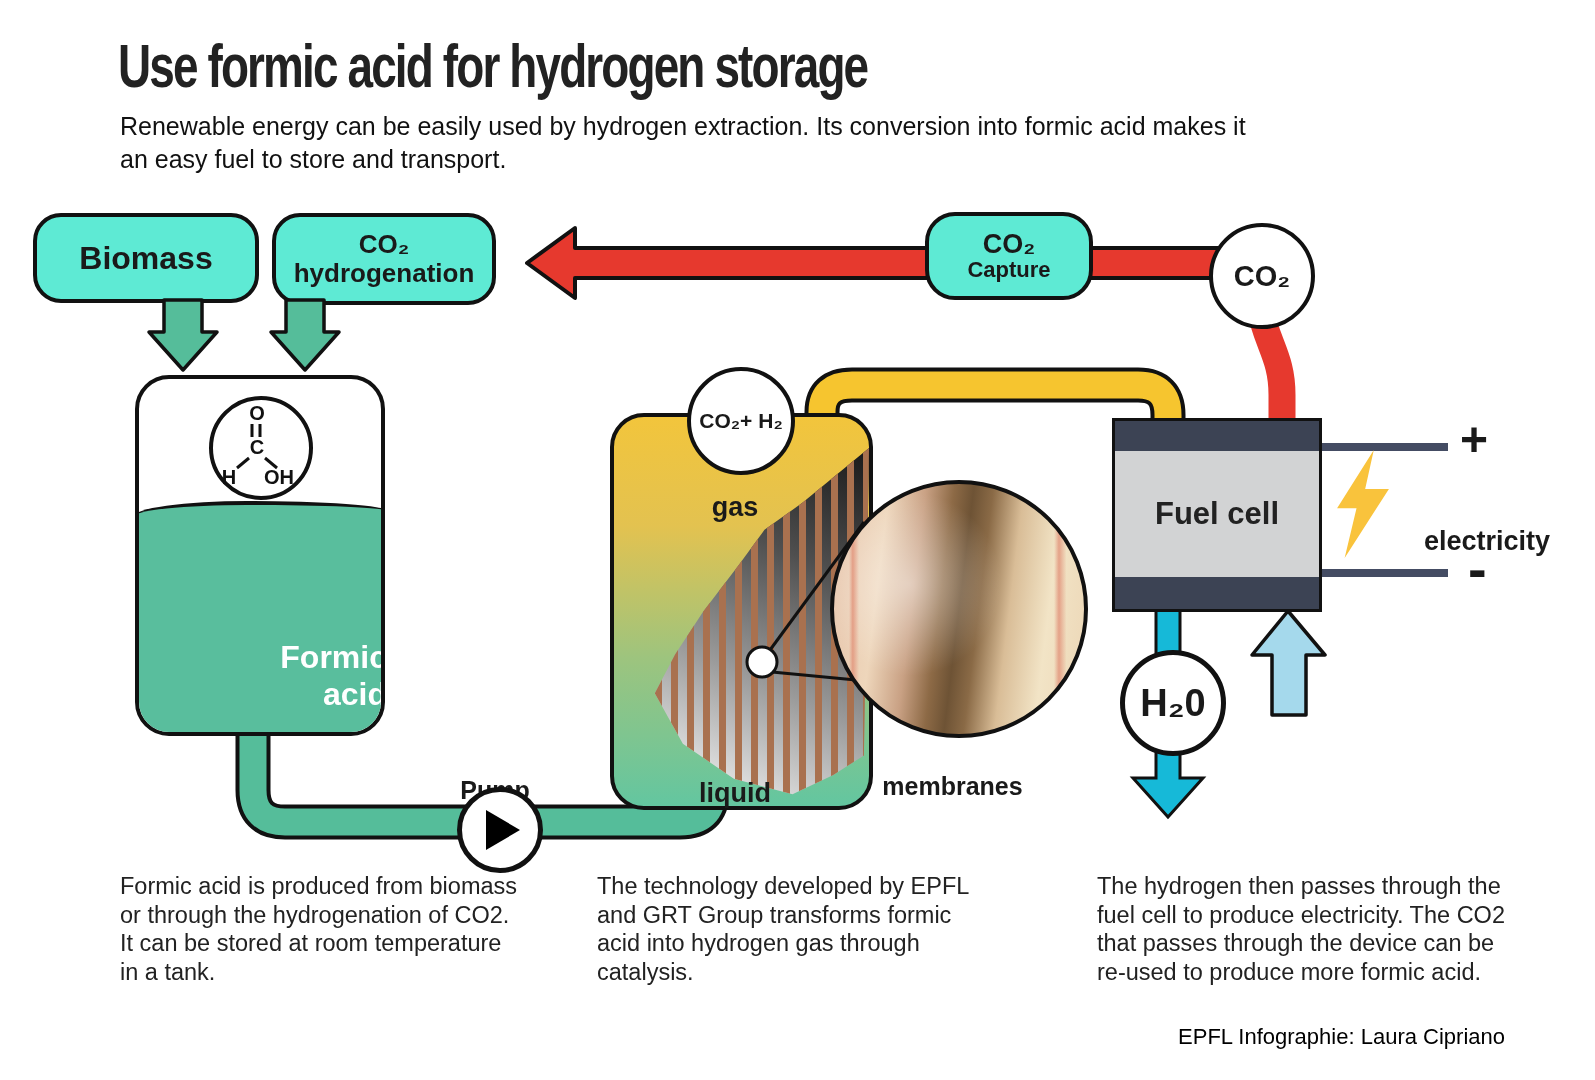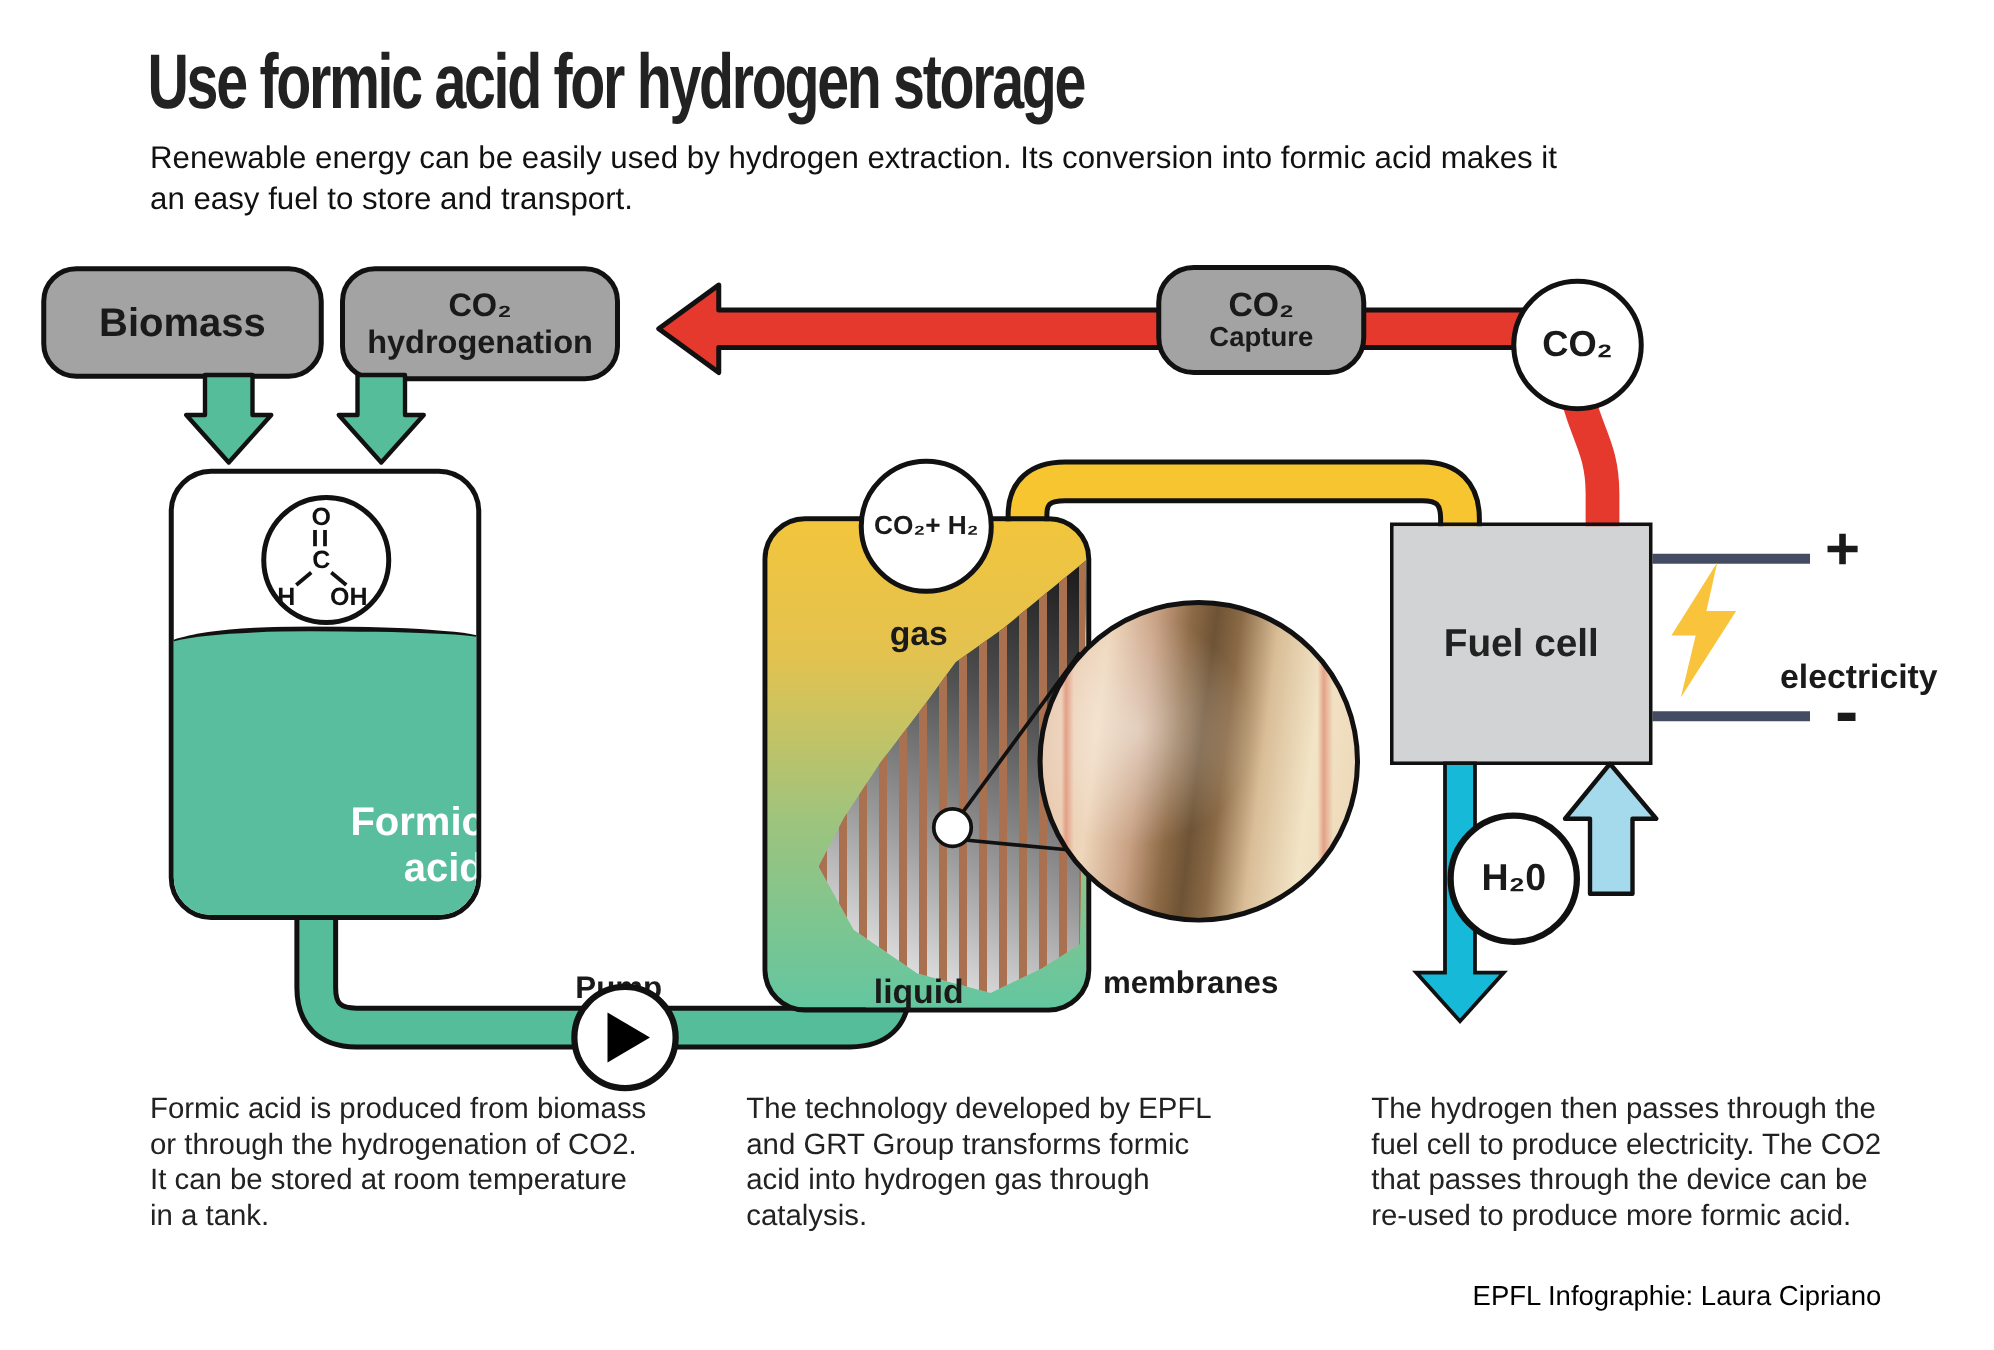--- a/index.html
+++ b/index.html
@@ -6,21 +6,21 @@
   body{font-family:"Liberation Sans","DejaVu Sans",sans-serif;color:#1a1a1a;}
   .stage{position:relative;width:1595px;height:1052px;background:#ffffff;overflow:hidden;}
   .abs{position:absolute;}
 
   
   .title{left:118px;top:30px;font-size:62px;font-weight:bold;letter-spacing:-2.5px;
          transform:scaleX(0.74);transform-origin:0 0;white-space:nowrap;color:#222;}
   .subtitle{left:120px;top:110px;width:1150px;font-size:25px;line-height:1.3;color:#111;}
 
   
-  .rbox{background:#a3a3a3;border:4px solid #111;border-radius:28px;display:flex;
+  .rbox{background:#5eead4;border:4px solid #111;border-radius:28px;display:flex;
         flex-direction:column;align-items:center;justify-content:center;text-align:center;}
   .circle{background:#fff;border:4px solid #111;border-radius:50%;display:flex;
           flex-direction:column;align-items:center;justify-content:center;text-align:center;}
   .lbl{font-weight:bold;text-align:center;margin-top:28px;}
 
   
   .biomass{left:33px;top:213px;width:218px;height:82px;font-size:32px;font-weight:bold;}
   .hydro{left:272px;top:213px;width:216px;height:84px;font-size:26px;font-weight:bold;line-height:1.1;}
   .capsule{left:925px;top:212px;width:160px;height:80px;border-radius:30px;}
   .capsule .l1{font-size:27px;font-weight:bold;line-height:1.05;}
@@ -61,34 +61,34 @@
        radial-gradient(circle at 30% 40%, rgba(255,255,255,.45) 0%, rgba(255,255,255,0) 40%),
        linear-gradient(97deg,#e6c3aa 0%,#eed6bb 20%,#c9a184 33%,#8d6a46 43%,#6e5335 50%,
                        #8a6a46 57%,#d9bd97 68%,#f2e4c6 82%,#ecd6b6 100%);}
 
   
   .pump{left:457px;top:787px;width:76px;height:76px;border-width:5px;z-index:5;}
   .pumplbl{left:440px;top:748px;width:110px;font-size:25px;z-index:5;}
 
   
   .fuelcell{left:1112px;top:418px;width:210px;height:194px;border:3px solid #111;z-index:2;
-            display:flex;flex-direction:row;box-sizing:border-box;}
+            display:flex;flex-direction:column;box-sizing:border-box;}
   .fc-top{height:30px;background:#3C4354;}
   .fc-mid{flex:1;background:#D2D3D4;display:flex;align-items:center;justify-content:center;
           font-size:31px;font-weight:bold;color:#222;}
   .fc-bot{height:32px;background:#3C4354;}
 
   
   .pluslbl{left:1460px;top:412px;font-size:48px;font-weight:bold;z-index:5;}
   .minuslbl{left:1468px;top:536px;font-size:56px;font-weight:bold;z-index:5;}
   .eleclbl{left:1424px;top:498px;font-size:27px;z-index:5;}
   .bolt{left:1330px;top:450px;z-index:5;}
 
   
-  .h2o{left:1158px;top:650px;width:96px;height:96px;border-width:5px;font-size:30px;font-weight:bold;z-index:5;}
+  .h2o{left:1120px;top:650px;width:96px;height:96px;border-width:5px;font-size:38px;font-weight:bold;z-index:5;}
   .air{left:1238px;top:713px;width:100px;height:100px;border-width:5px;font-size:33px;font-weight:bold;z-index:5;}
 
   
   .caption{top:872px;font-size:23.5px;line-height:1.22;color:#222;z-index:5;}
   .cap1{left:120px;width:405px;}
   .cap2{left:597px;width:375px;}
   .cap3{left:1097px;width:420px;}
   .credit{left:1095px;top:1024px;width:410px;text-align:right;font-size:22px;color:#000000;z-index:5;}
 
   svg.layer{position:absolute;left:0;top:0;z-index:1;}

